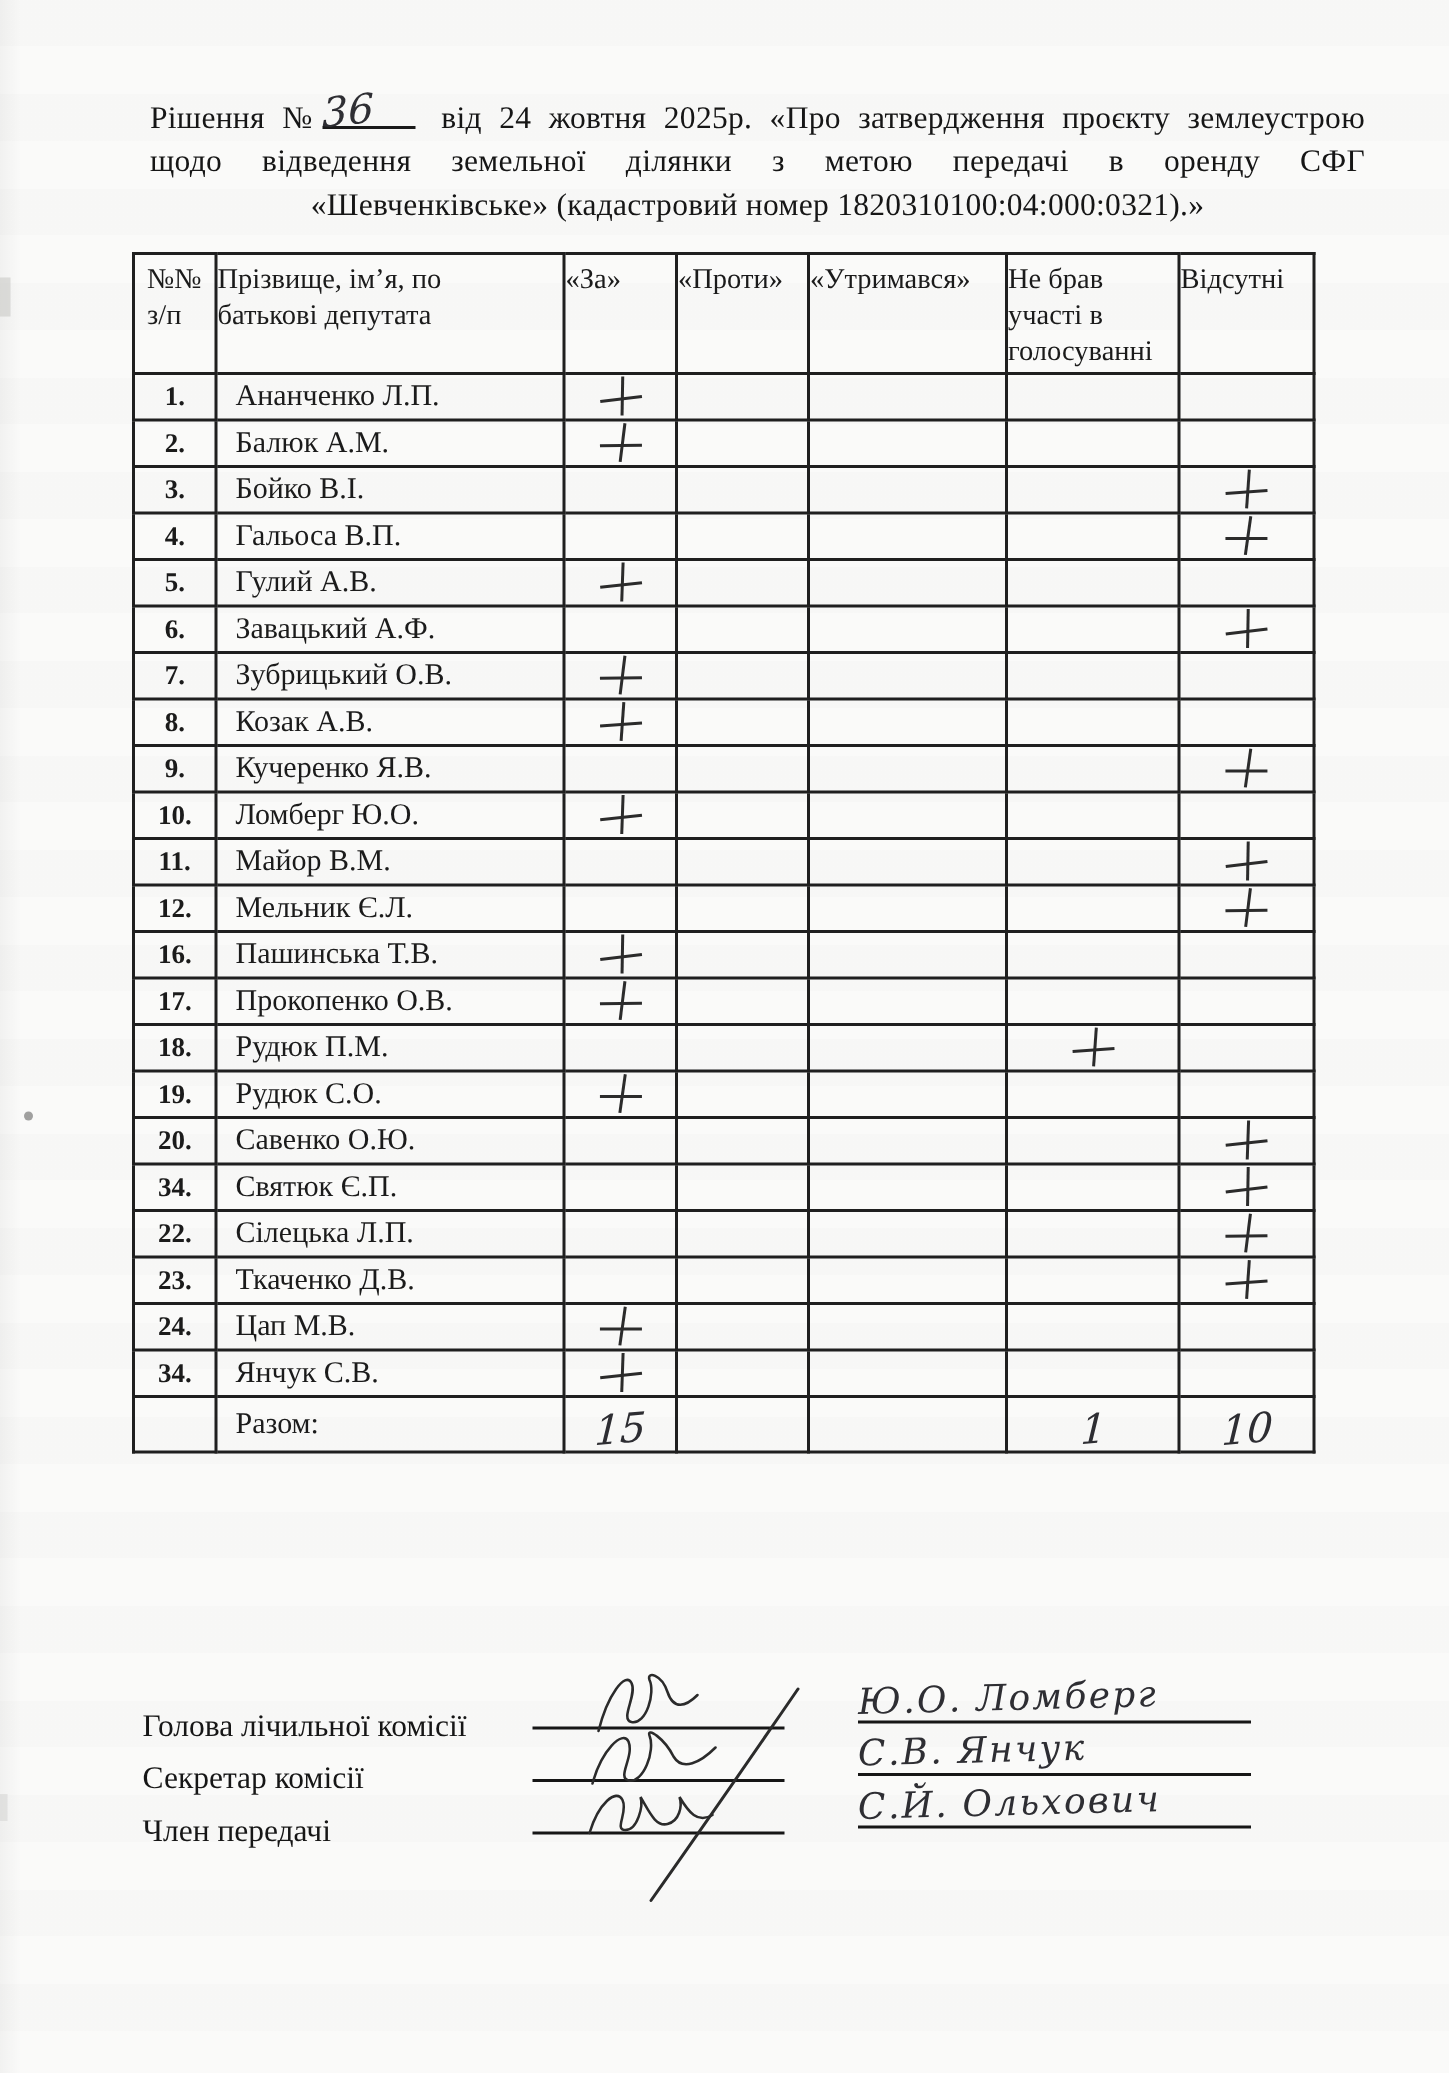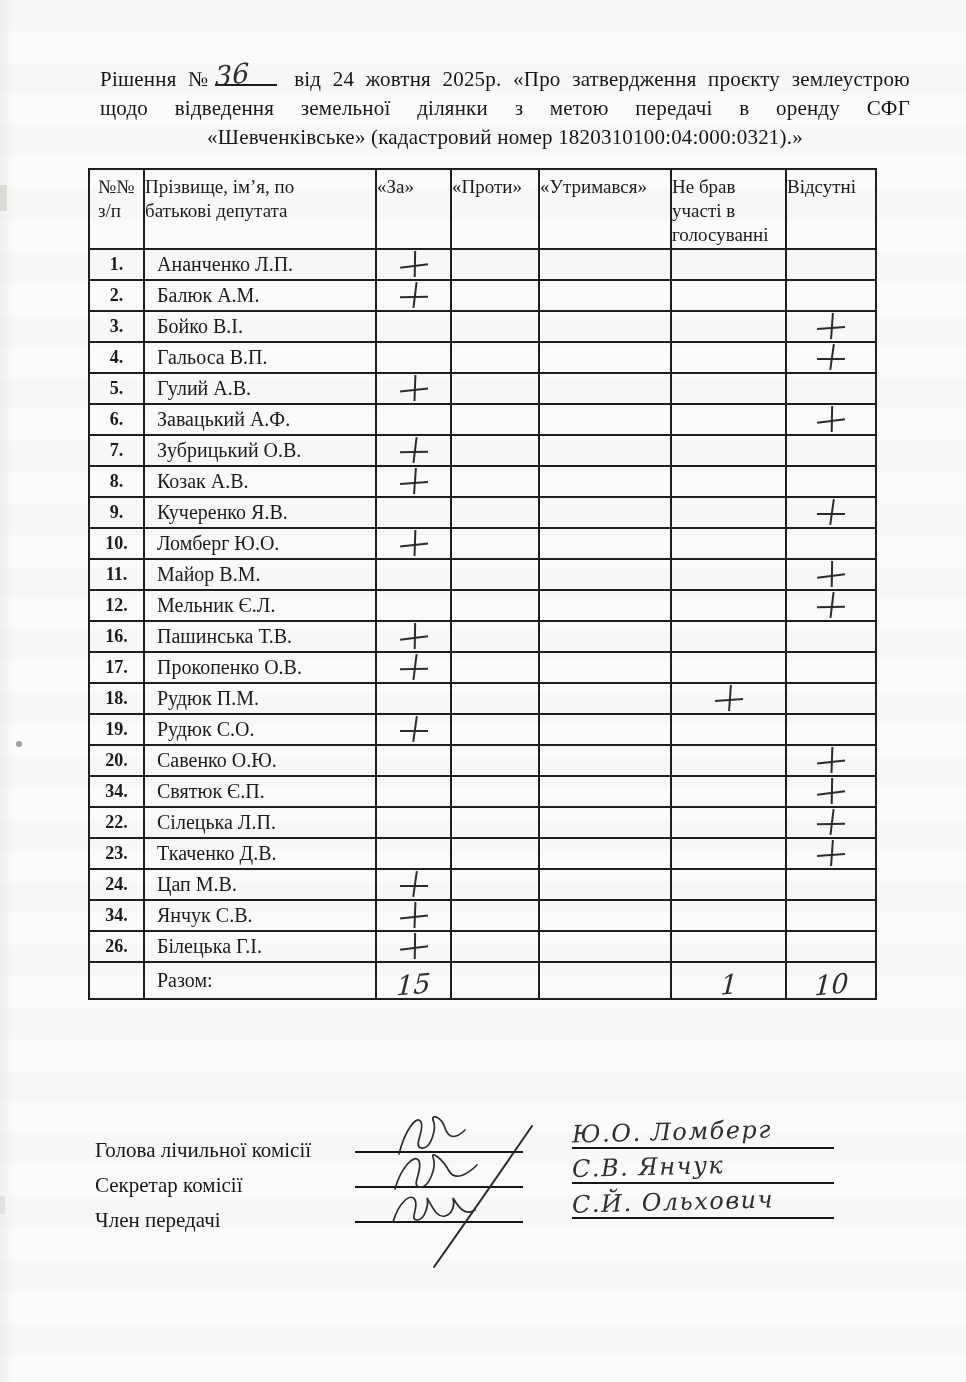--- a/index.html
+++ b/index.html
@@ -378,29 +378,20 @@
         </tr>
         <tr>
           <td class="c-num">34.</td>
           <td class="c-name">Янчук С.В.</td>
           <td class="c-vote"><span class="cross" style="transform: rotate(-3deg);"></span></td>
           <td class="c-vote"></td>
           <td class="c-vote"></td>
           <td class="c-vote"></td>
           <td class="c-vote"></td>
         </tr>
-        <tr>
-          <td class="c-num">26.</td>
-          <td class="c-name">Білецька Г.І.</td>
-          <td class="c-vote"><span class="cross" style="transform: rotate(-4deg);"></span></td>
-          <td class="c-vote"></td>
-          <td class="c-vote"></td>
-          <td class="c-vote"></td>
-          <td class="c-vote"></td>
-        </tr>
         <tr class="totals-row">
           <td class="c-num"></td>
           <td class="c-name">Разом:</td>
           <td class="c-vote"><span class="hand-total">15</span></td>
           <td class="c-vote"></td>
           <td class="c-vote"></td>
           <td class="c-vote"><span class="hand-total">1</span></td>
           <td class="c-vote"><span class="hand-total">10</span></td>
         </tr>
       </tbody>

